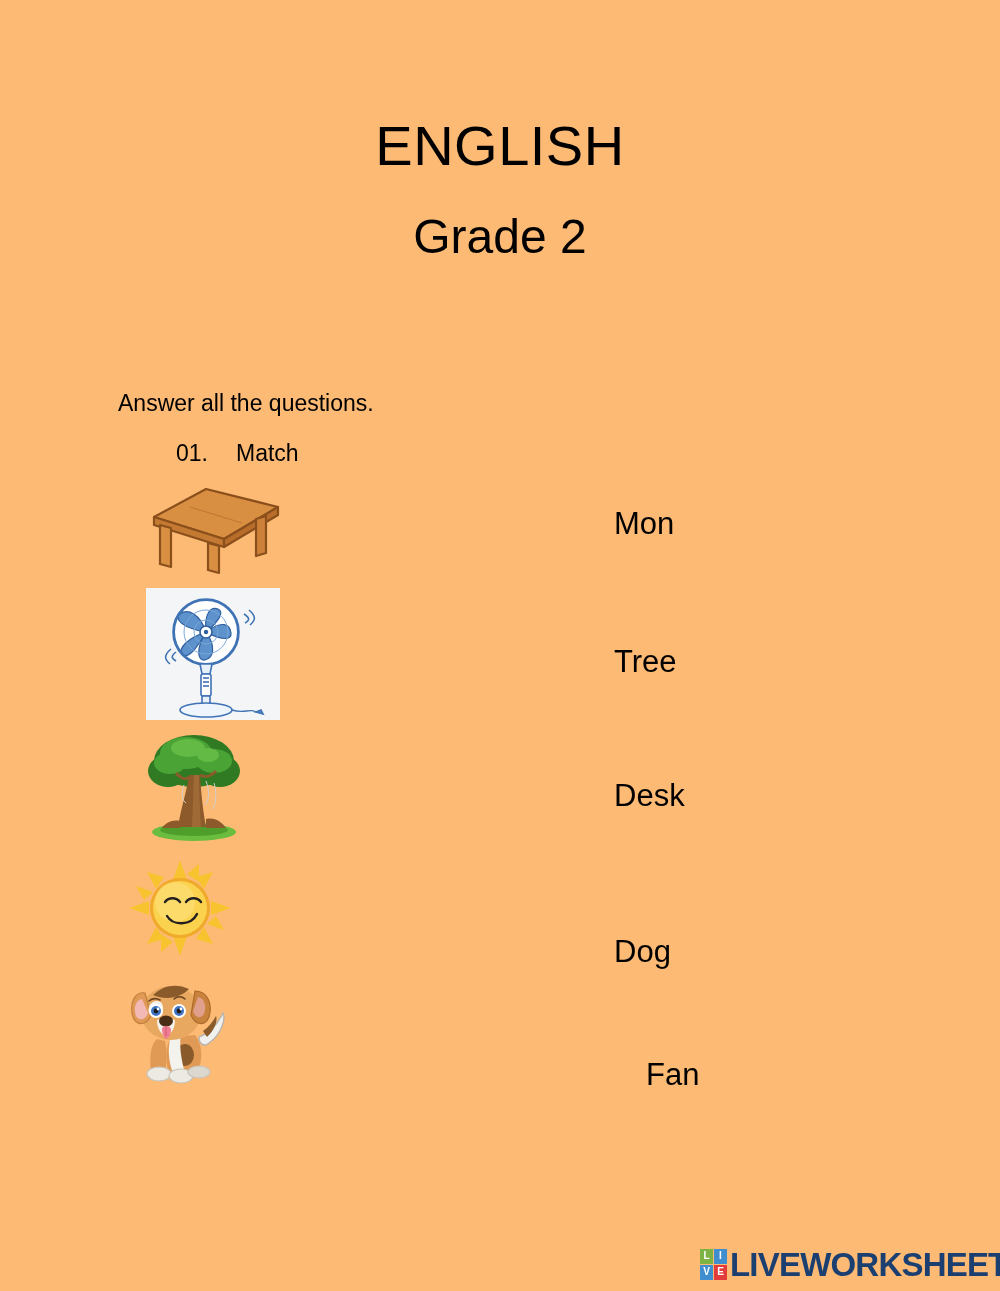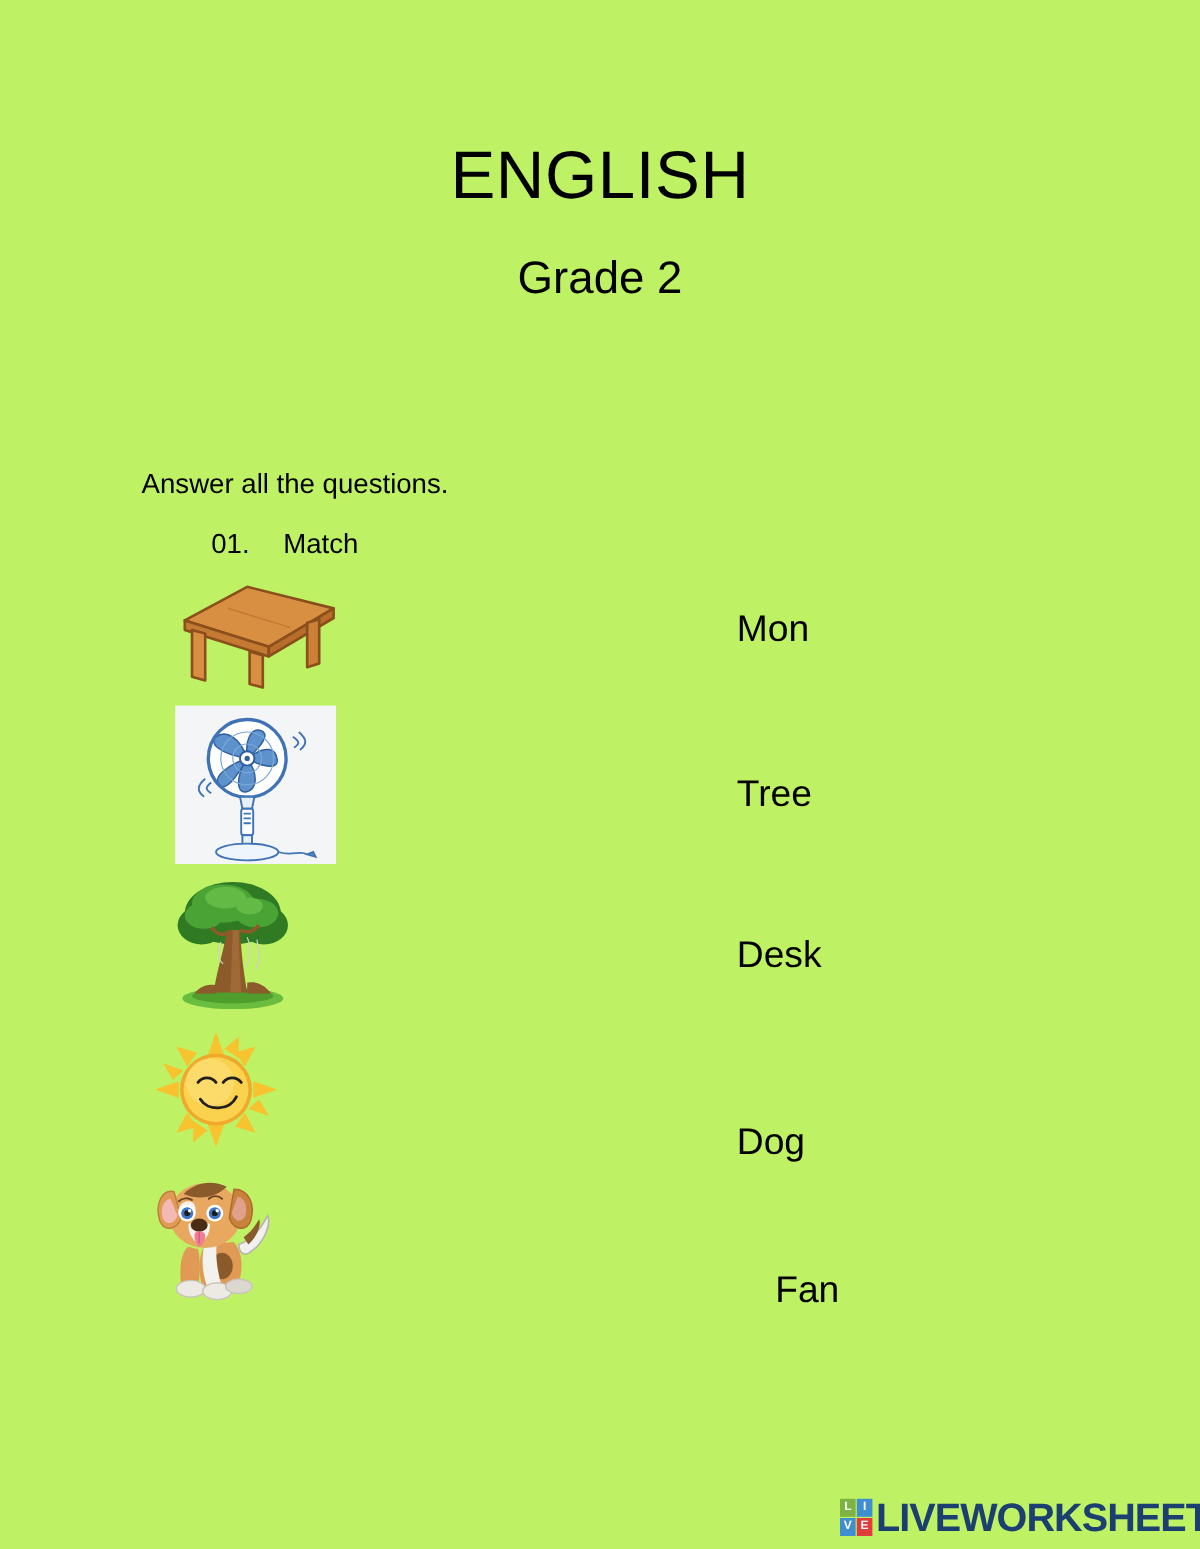--- a/index.html
+++ b/index.html
@@ -11,42 +11,42 @@
     width: 1000px;
     height: 1291px;
     position: relative;
     font-family: "Liberation Sans", sans-serif;
     color: #000000;
     overflow: hidden;
   }
   .page {
     position: absolute;
     inset: 0;
-    background: #bef264;
+    background: #fdba74;
   }
 
   
   .subject-title {
     position: absolute;
     top: 118px;
     left: 0;
     width: 1000px;
     text-align: center;
     font-size: 56px;
     font-weight: 400;
     letter-spacing: 0.5px;
     line-height: 1;
   }
   .grade-title {
     position: absolute;
     top: 213px;
     left: 0;
     width: 1000px;
     text-align: center;
-    font-size: 38px;
+    font-size: 48px;
     font-weight: 400;
     line-height: 1;
   }
 
   .meta-row {
     position: absolute;
     top: 285px;
     left: 118px;
     width: 764px;
     height: 32px;

